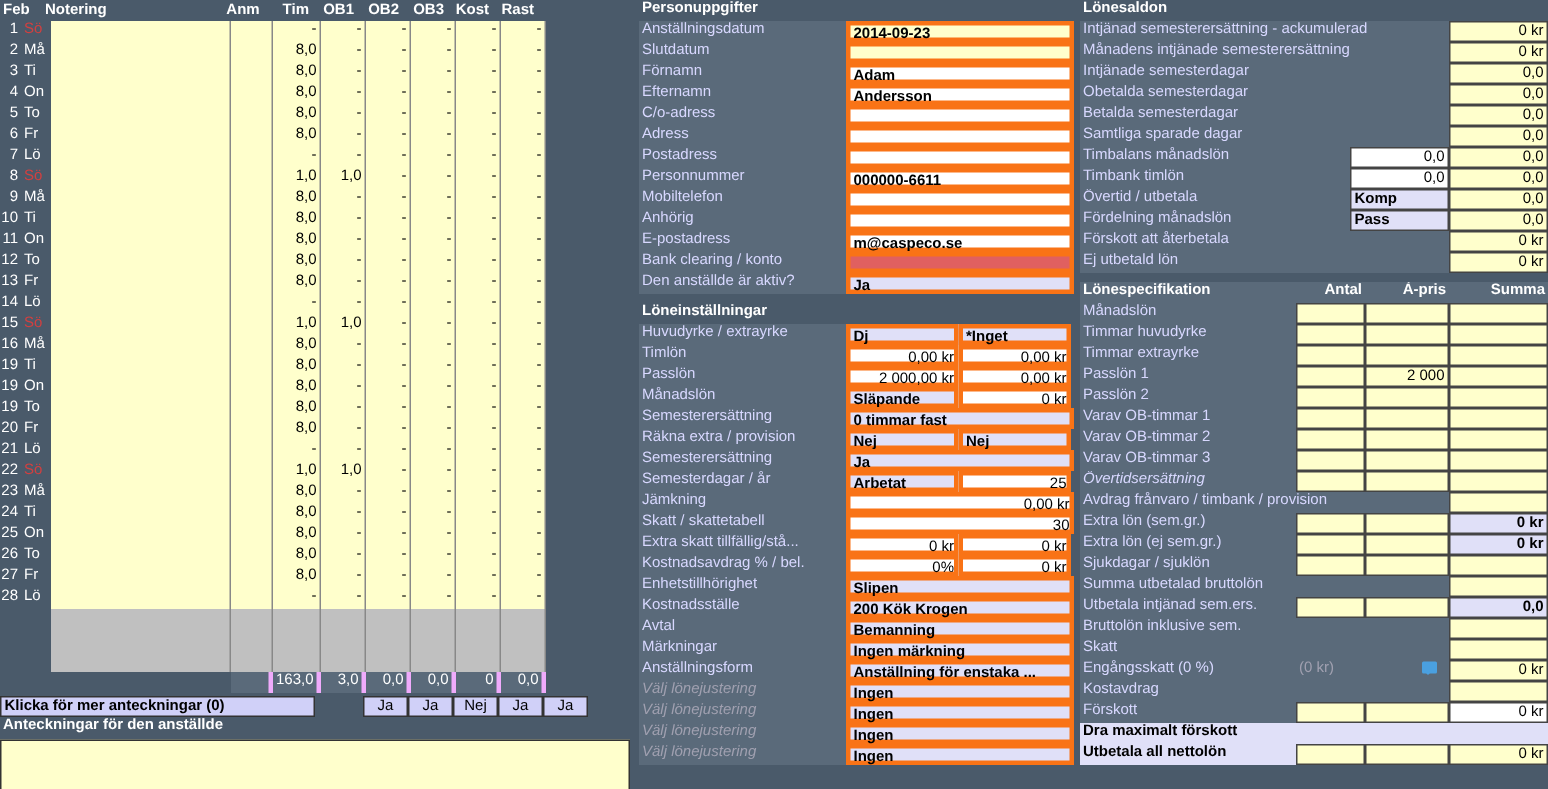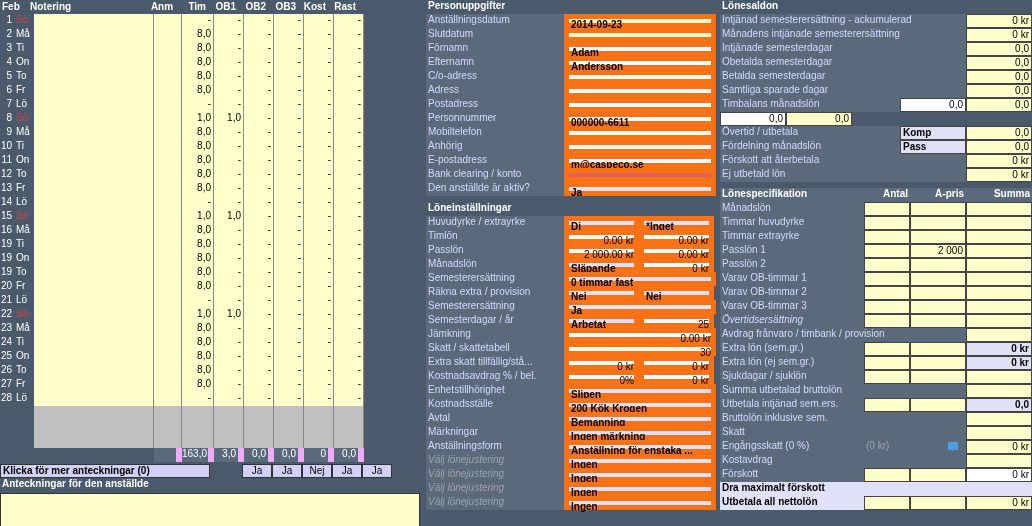--- a/index.html
+++ b/index.html
@@ -33,33 +33,33 @@
   .cal-row .dow { width: 20px; text-align: left; color: #fff; background: #4a5a6a; padding-left: 2px; }
   .cal-row .dow.sun { color: #d04040; }
   .cal-row .notecell { width: 120px; background: #ffffcc; border-right: 1px solid #888; }
   .cal-row .anmcell { width: 28px; background: #ffffcc; border-right: 1px solid #888; }
   .cal-row .valcell { width: 32px; background: #ffffcc; text-align: right; padding-right: 2px; color: #000; border-right: 1px solid #888; }
   .cal-row .valcell30 { width: 30px; background: #ffffcc; text-align: right; padding-right: 2px; color: #000; border-right: 1px solid #888; }
   .greyout { background: #c0c0c0 !important; }
 
   .tot-row { display: flex; height: 14px; }
   .tot-row .blank { width: 154px; background: #4a5a6a; }
-  .tot-row .tcell { background: #5a6a7a; color: #fff; text-align: right; padding-right: 2px; border-right: 6px solid #f0abfc; }
+  .tot-row .tcell { background: #5a6a7a; color: #fff; text-align: right; padding-right: 2px; border-right: 3px solid #f0abfc; }
 
   .below-row { display: flex; height: 14px; margin-top: 2px; }
   .below-row .wide { width: 210px; background: #d0d0f8; color: #000; padding-left: 2px; font-weight: bold; border: 1px solid #333; }
   .below-row .sm { width: 30px; background: #d0d0f8; color: #000; text-align: center; border: 1px solid #333; }
 
   .ant-box { width: 420px; height: 42px; background: #ffffcc; border: 1px solid #333; margin-top: 1px; }
 
   .sect-title { height: 14px; background: #4a5a6a; font-weight: bold; padding-left: 2px; }
   .kv-row { display: flex; height: 14px; }
   .kv-row .label { width: 138px; background: #5a6a7a; color: #d8d8ff; padding-left: 2px; overflow: hidden; white-space: nowrap; text-overflow: ellipsis; }
   .kv-row .label.dim { color: #a0a0b0; font-style: italic; }
-  .kv-row .value { flex: 1; background: #fff; color: #000; padding-left: 2px; border: 5px solid #f97316; }
+  .kv-row .value { flex: 1; background: #fff; color: #000; padding-left: 2px; border: 3px solid #f97316; }
   .kv-row .value.yel { background: #ffffcc; }
   .kv-row .value.lav { background: #e0e0f8; }
   .kv-row .value.red { background: #e06060; }
   .kv-row .value.blank { background: #fff; }
   .kv-row .value.half { flex: 0 0 75px; }
   .kv-row .value.right { text-align: right; padding-right: 0; padding-left: 0; }
   .kv-row .value.bold { font-weight: bold; }
 
   .r-row { display: flex; height: 14px; }
   .r-row .lab { width: 180px; background: #5a6a7a; color: #d8d8ff; padding-left: 2px; overflow: hidden; white-space: nowrap; text-overflow: ellipsis; }
@@ -671,20 +671,21 @@
         <div class="r-row">
           <div class="lab" style="width:246px">Samtliga sparade dagar</div>
           <div class="vw2">0,0</div>
         </div>
         <div class="r-row">
           <div class="lab" style="width:180px">Timbalans månadslön</div>
           <div class="vw">0,0</div>
           <div class="vw2">0,0</div>
         </div>
         <div class="r-row">
+          <div class="lab" style="width:180px">Timbank timlön</div>
           <div class="vw">0,0</div>
           <div class="vw2">0,0</div>
         </div>
         <div class="r-row">
           <div class="lab" style="width:180px">Övertid / utbetala</div>
           <div class="vlav" style="width:66px">Komp</div>
           <div class="vw2">0,0</div>
         </div>
         <div class="r-row">
           <div class="lab" style="width:180px">Fördelning månadslön</div>

